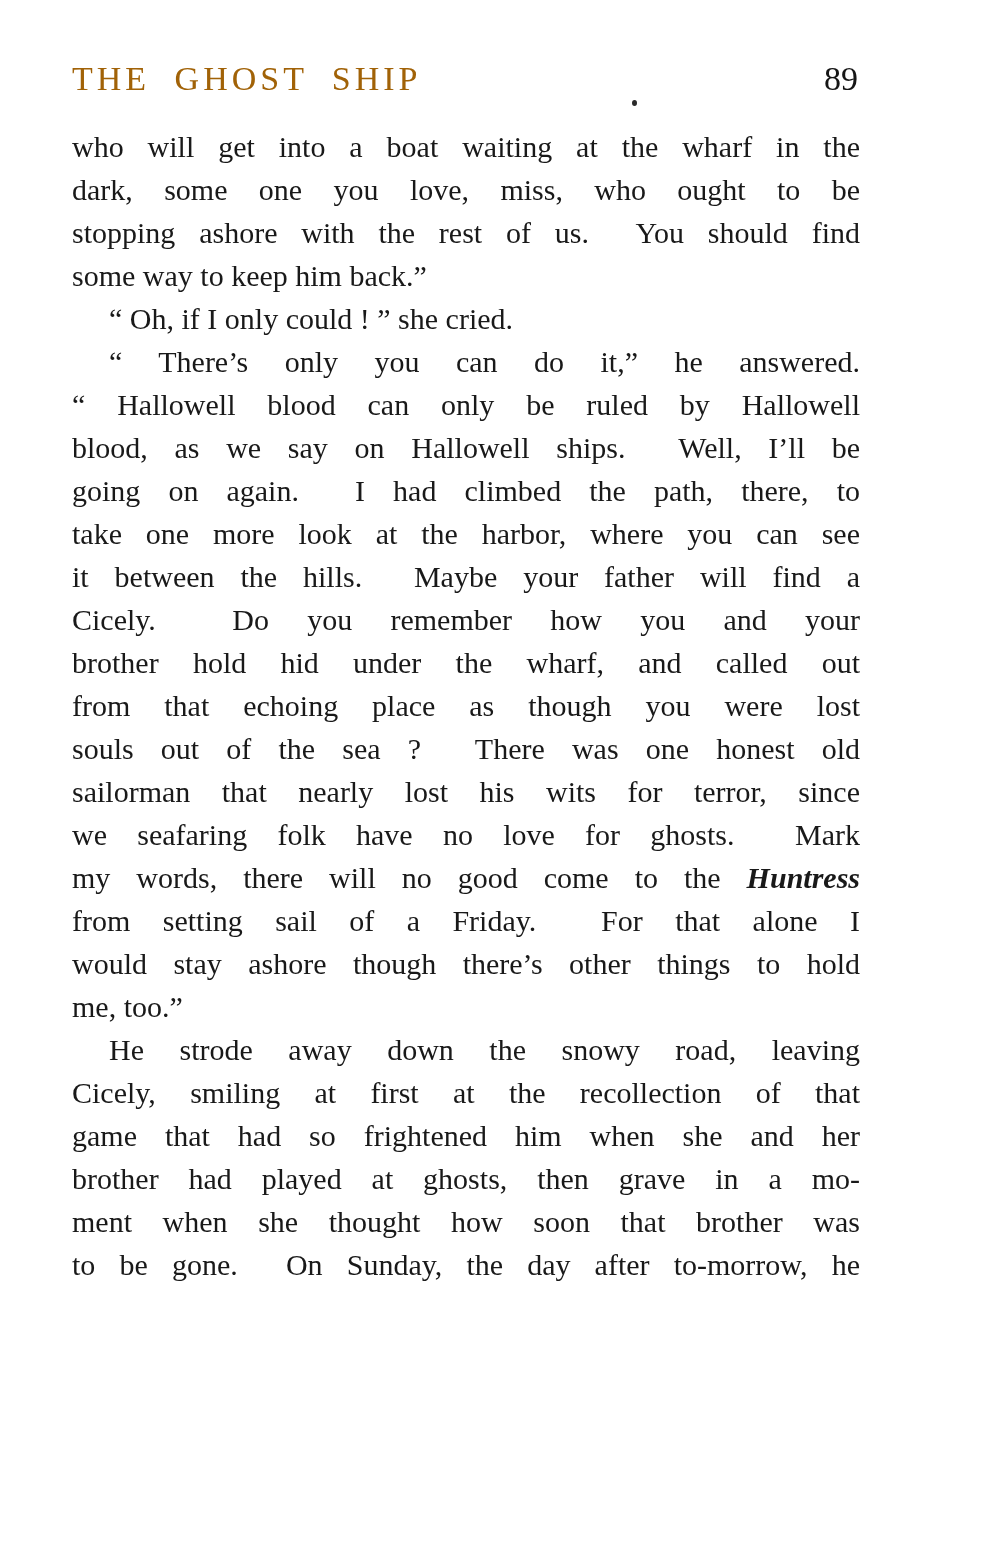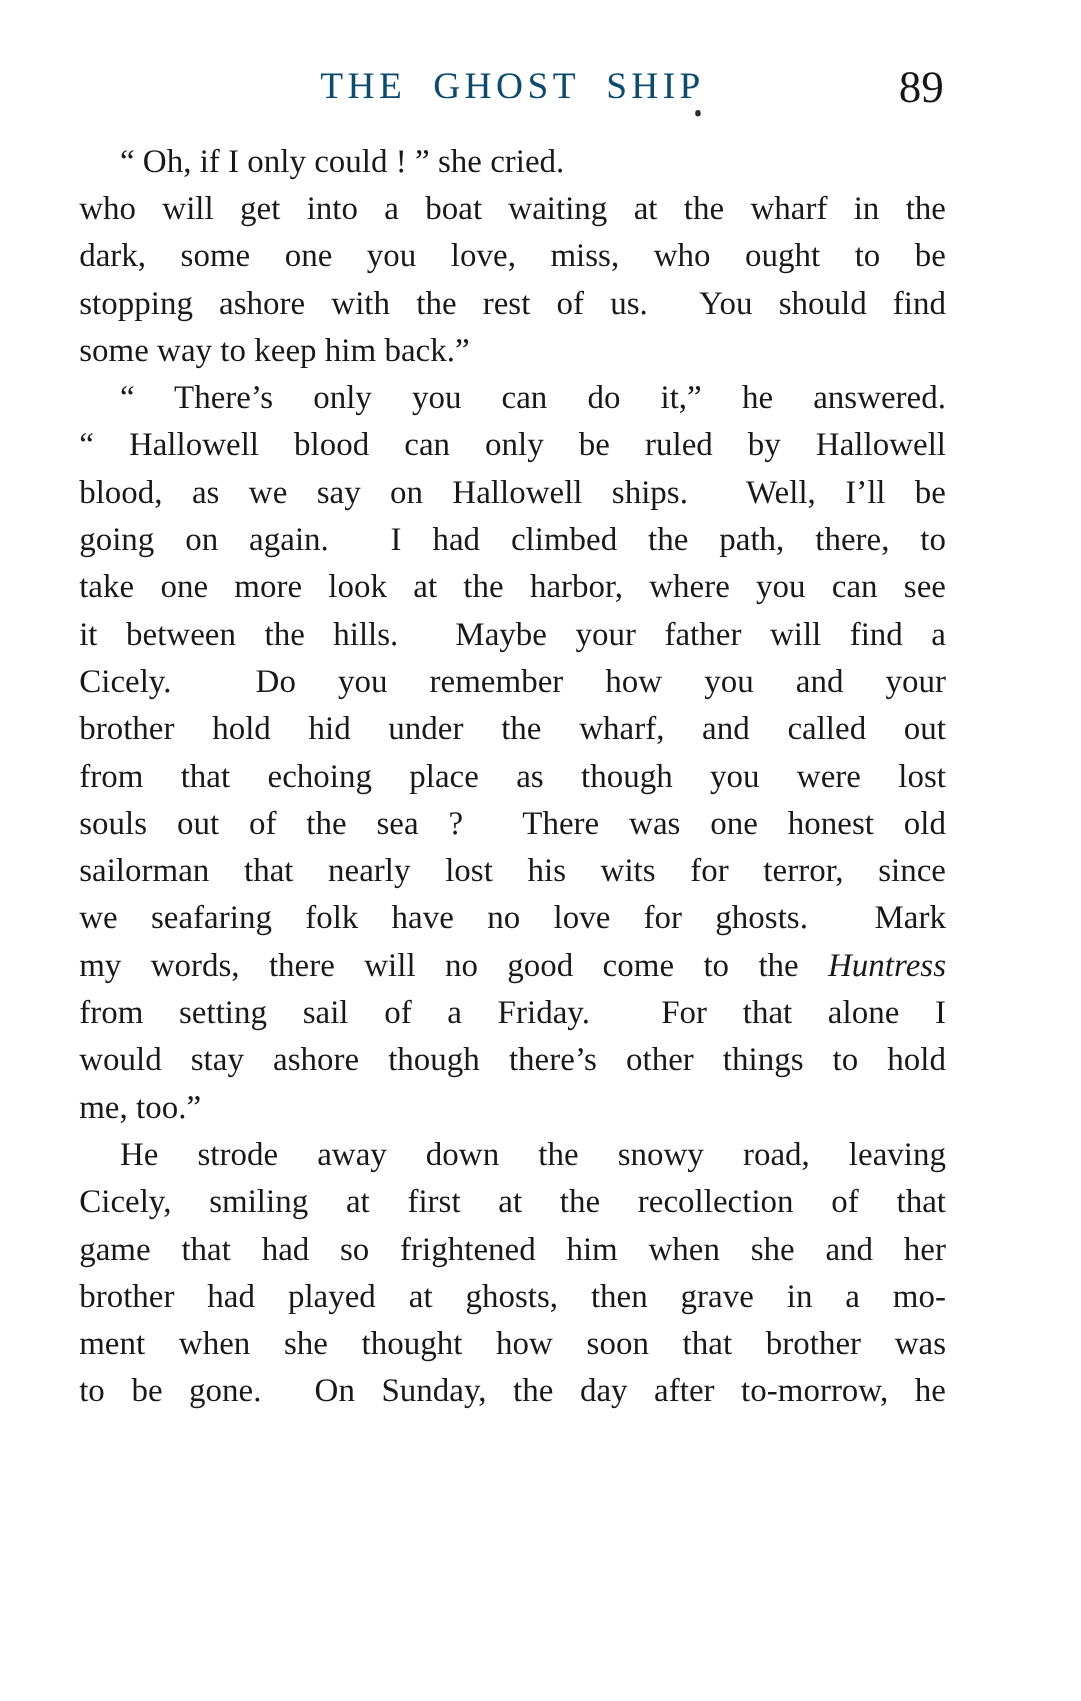--- a/index.html
+++ b/index.html
@@ -15,32 +15,32 @@
   .running-header {
     position: absolute;
     top: 55px;
     left: 72px;
     width: 788px;
     height: 48px;
   }
   .head-title {
     position: absolute;
     left: 0; right: 0;
-    text-align: center;
+    text-align: left;
     font-size: 34px;
     line-height: 48px;
     letter-spacing: 4px;
     word-spacing: 12px;
-    color: #0c4a6e;
+    color: #a16207;
   }
   .page-number {
     position: absolute;
     right: 2px;
     top: 0;
-    font-size: 41px;
+    font-size: 34px;
     line-height: 48px;
     color: #161616;
   }
   .speck {
     position: absolute;
     left: 632px;
     top: 100px;
     width: 5px;
     height: 6px;
     background: #2a2a2a;
@@ -57,43 +57,43 @@
     font-size: 30px;
     line-height: 43px;
     white-space: pre-wrap;
     color: #191919;
   }
   .line.justify {
     text-align: justify;
     text-align-last: justify;
   }
   .line.indent { text-indent: 37px; }
-  .line em { font-style: italic; }
+  .line em { font-style: italic; font-weight: bold; }
 </style>
 </head>
 <body>
 
 <div class="page">
 
   <div class="running-header">
     <div class="head-title">THE GHOST SHIP</div>
     <div class="page-number">89</div>
   </div>
 
   <div class="speck"></div>
 
   <div class="text-block">
       <div class="paragraph">
-        <div class="line indent">“ Oh, if I only could ! ” she cried.</div>
-      </div>
-      <div class="paragraph">
         <div class="line justify">who will get into a boat waiting at the wharf in the</div>
         <div class="line justify">dark, some one you love, miss, who ought to be</div>
         <div class="line justify">stopping ashore with the rest of us.  You should find</div>
         <div class="line">some way to keep him back.”</div>
+      </div>
+      <div class="paragraph">
+        <div class="line indent">“ Oh, if I only could ! ” she cried.</div>
       </div>
       <div class="paragraph">
         <div class="line indent justify">“ There’s only you can do it,” he answered.</div>
         <div class="line justify">“ Hallowell blood can only be ruled by Hallowell</div>
         <div class="line justify">blood, as we say on Hallowell ships.  Well, I’ll be</div>
         <div class="line justify">going on again.  I had climbed the path, there, to</div>
         <div class="line justify">take one more look at the harbor, where you can see</div>
         <div class="line justify">it between the hills.  Maybe your father will find a</div>
         <div class="line justify">Cicely.  Do you remember how you and your</div>
         <div class="line justify">brother hold hid under the wharf, and called out</div>

